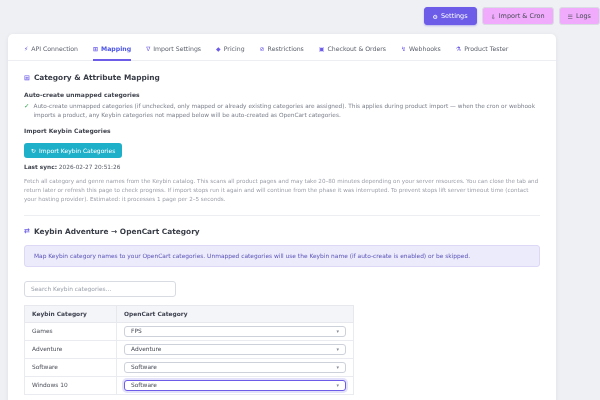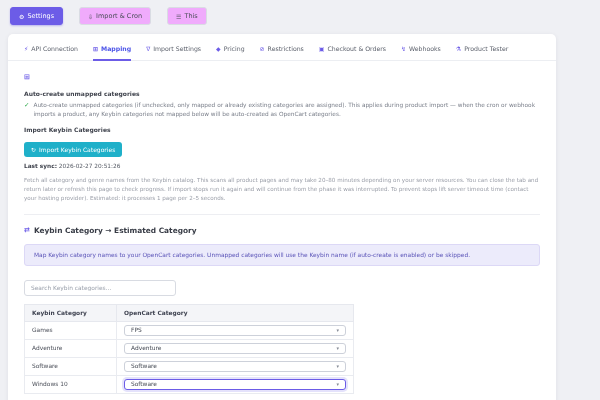--- a/index.html
+++ b/index.html
@@ -4,21 +4,21 @@
 <style>
   * { margin:0; padding:0; box-sizing:border-box; }
   html,body { width:600px; height:400px; overflow:hidden; }
   body {
     font-family:"DejaVu Sans", sans-serif;
     background:#eff0f4;
     color:#4a4e58;
     position:relative;
   }
   
-  .toolbar { display:flex; gap:16px; padding:7px 0 0 10px; }
+  .toolbar { display:flex; gap:5px; padding:7px 0 0 10px;justify-content:flex-end; }
   .tbtn {
     display:inline-flex; align-items:center; gap:3px;
     font-family:inherit; font-size:6.5px; padding:4px 8px;
     border-radius:3px; border:1px solid #d9dce3; background:#f0abfc;
     color:#4a4e58; cursor:pointer;
   }
   .tbtn .ico { font-size:6px; }
   .tbtn.primary { background:#6c5ce7; border-color:#6c5ce7; color:#fff; box-shadow:0 1px 2px rgba(108,92,231,.4); }
   
   .card {
@@ -86,21 +86,21 @@
   <button class="tbtn primary">
     <span class="ico">⚙</span>
     <span>Settings</span>
   </button>
   <button class="tbtn">
     <span class="ico">⇩</span>
     <span>Import &amp; Cron</span>
   </button>
   <button class="tbtn">
     <span class="ico">☰</span>
-    <span>This</span>
+    <span>Logs</span>
   </button>
 </div>
 
 <div class="card">
 
   <div class="tabs">
     <div class="tab">
       <span class="ico">⚡</span>
       <span>API Connection</span>
     </div>
@@ -131,20 +131,21 @@
     <div class="tab">
       <span class="ico">⚗</span>
       <span>Product Tester</span>
     </div>
   </div>
 
   <div class="content">
 
     <h3 class="sec">
       <span class="ico">⊞</span>
+      <span>Category &amp; Attribute Mapping</span>
     </h3>
 
     <div class="lbl">Auto-create unmapped categories</div>
     <div class="checkrow">
       <span class="check">✓</span>
       <span class="muted">Auto-create unmapped categories (if unchecked, only mapped or already existing categories are assigned). This applies during product import — when the cron or webhook imports a product, any Keybin categories not mapped below will be auto-created as OpenCart categories.</span>
     </div>
 
     <div class="lbl">Import Keybin Categories</div>
     <button class="btn-info">
@@ -156,21 +157,21 @@
       <b>Last sync:</b>
       <span>2026-02-27 20:51:26</span>
     </div>
 
     <div class="help">Fetch all category and genre names from the Keybin catalog. This scans all product pages and may take 20–80 minutes depending on your server resources. You can close the tab and return later or refresh this page to check progress. If import stops run it again and will continue from the phase it was interrupted. To prevent stops lift server timeout time (contact your hosting provider). Estimated: it processes 1 page per 2–5 seconds.</div>
 
     <hr class="div">
 
     <h3 class="sec">
       <span class="ico">⇄</span>
-      <span>Keybin Category → Estimated Category</span>
+      <span>Keybin Adventure → OpenCart Category</span>
     </h3>
 
     <div class="alert">Map Keybin category names to your OpenCart categories. Unmapped categories will use the Keybin name (if auto-create is enabled) or be skipped.</div>
 
     <input class="search" type="text" placeholder="Search Keybin categories..." style="">
 
     <table class="map">
       <thead>
         <tr>
           <th>Keybin Category</th>

